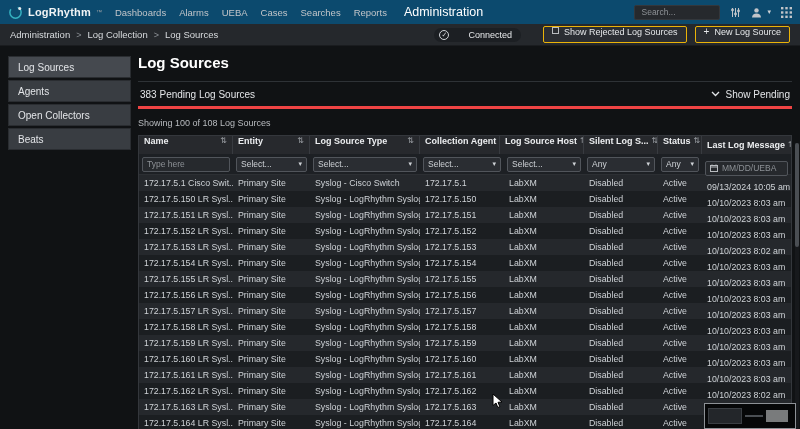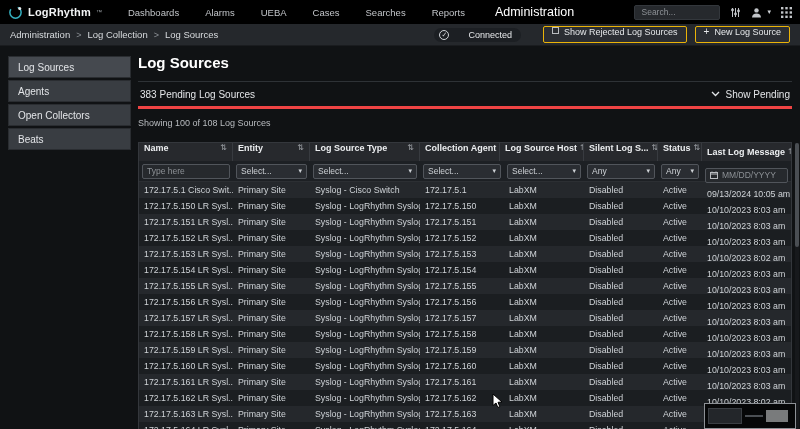--- a/index.html
+++ b/index.html
@@ -1,21 +1,21 @@
 <!DOCTYPE html>
 <html><head>
 <meta charset="utf-8">
 <style>
   * { box-sizing: border-box; margin: 0; padding: 0; }
   html,body { background:#000; }
   body { font-family:"Liberation Sans", sans-serif; }
   .screen { position:relative; width:800px; height:429px; background:#101214; overflow:hidden; color:#d6d8db; }
 
   
-  .topnav { position:absolute; top:0; left:0; right:0; height:24px; background:#000000; display:flex; align-items:center; padding:0 8px; gap:26px; }
+  .topnav { position:absolute; top:0; left:0; right:0; height:24px; background:#0c4a6e; display:flex; align-items:center; padding:0 8px; gap:13px; }
   .brand { display:flex; align-items:center; gap:5px; }
   .brand-name { font-size:11px; font-weight:bold; color:#f2f4f5; letter-spacing:.2px; }
   .brand-tm { font-size:6px; color:#9aa0a5; align-self:flex-start; margin-top:4px; }
   .nav-item { font-size:9.5px; color:#c2c5c9; cursor:default; }
   .nav-active { font-size:12.5px; color:#ffffff; margin-left:4px; }
   .nav-right { margin-left:auto; display:flex; align-items:center; gap:10px; }
   .search-input { width:86px; height:15px; background:#26292d; border:1px solid #33373c; border-radius:2px; color:#cfd3d7; font-size:8.5px; padding:0 6px; font-family:"Liberation Sans", sans-serif; }
   .search-input::placeholder { color:#8d9196; }
   .topicon { display:flex; align-items:center; gap:2px; color:#c2c5c9; }
 
@@ -33,21 +33,21 @@
   
   .sidebar { position:absolute; left:8px; top:56px; width:123px; display:flex; flex-direction:column; gap:2px; }
   .side-item { height:22px; background:#393d42; border:1px solid #2a2d31; display:flex; align-items:center; padding:0 9px; font-size:10px; color:#e3e5e8; cursor:pointer; }
   .side-item.active { background:#45494f; }
 
   
   .main { position:absolute; left:138px; top:52px; right:8px; }
   .page-title { font-size:15px; font-weight:bold; color:#ffffff; margin:2px 0 10px; }
   .pending-bar { border-top:1px solid #2e3236; border-bottom:3px solid #ef4444; height:28px; display:flex; align-items:center; justify-content:space-between; font-size:10px; color:#e3e5e8; padding:0 2px; }
   .show-pending { display:flex; align-items:center; gap:6px; cursor:pointer; }
-  .showing { font-size:9px; color:#b9bcc0; margin:9px 0 14px; }
+  .showing { font-size:9px; color:#b9bcc0; margin:9px 0 7px; }
 
   
   .tbl { border:1px solid #34373c; }
   .thead { display:flex; background:#27292d; height:18px; align-items:center; font-size:9px; font-weight:bold; color:#eceef0; }
   .hcell { display:flex; justify-content:space-between; align-items:flex-start; height:100%; padding:0 5px; border-right:1px solid #383b40; overflow:hidden; white-space:nowrap; cursor:pointer; }
   .hcell:last-child { border-right:none; }
   .sort { font-size:8px; color:#9da1a6; font-weight:normal; margin-left:3px; }
   .tfilter { display:flex; background:#1d2024; height:21px; align-items:center; border-bottom:1px solid #2c2f33; }
   .fcell { display:flex; align-items:center; height:100%; overflow:hidden; }
   .flt-input { flex:1; min-width:0; height:15px; margin:0 3px; background:#26292d; border:1px solid #51555b; border-radius:2px; color:#cfd3d7; font-size:8.5px; padding:0 4px; font-family:"Liberation Sans", sans-serif; }
@@ -263,21 +263,21 @@
             </div>
           </div>
         <div class="fcell c7">
             <div class="datebox">
           <svg width="8" height="8" viewBox="0 0 8 8">
                 <rect x="0.5" y="1.5" width="7" height="6" fill="none" stroke="#b9bcc0" stroke-width="1"></rect>
                 <line x1="0.5" y1="3" x2="7.5" y2="3" stroke="#b9bcc0" stroke-width="1"></line>
                 <line x1="2" y1="0.5" x2="2" y2="2" stroke="#b9bcc0" stroke-width="1"></line>
                 <line x1="6" y1="0.5" x2="6" y2="2" stroke="#b9bcc0" stroke-width="1"></line>
               </svg>
-          <span>MM/DD/YYYY</span>
+          <span>MM/DD/UEBA</span>
         </div>
           </div>
       </div>
 
       <div>
           <div class="trow odd">
             <div class="tcell c0">172.17.5.1 Cisco Swit...</div>
             <div class="tcell c1">Primary Site</div>
             <div class="tcell c2">Syslog - Cisco Switch</div>
             <div class="tcell c3">172.17.5.1</div>

